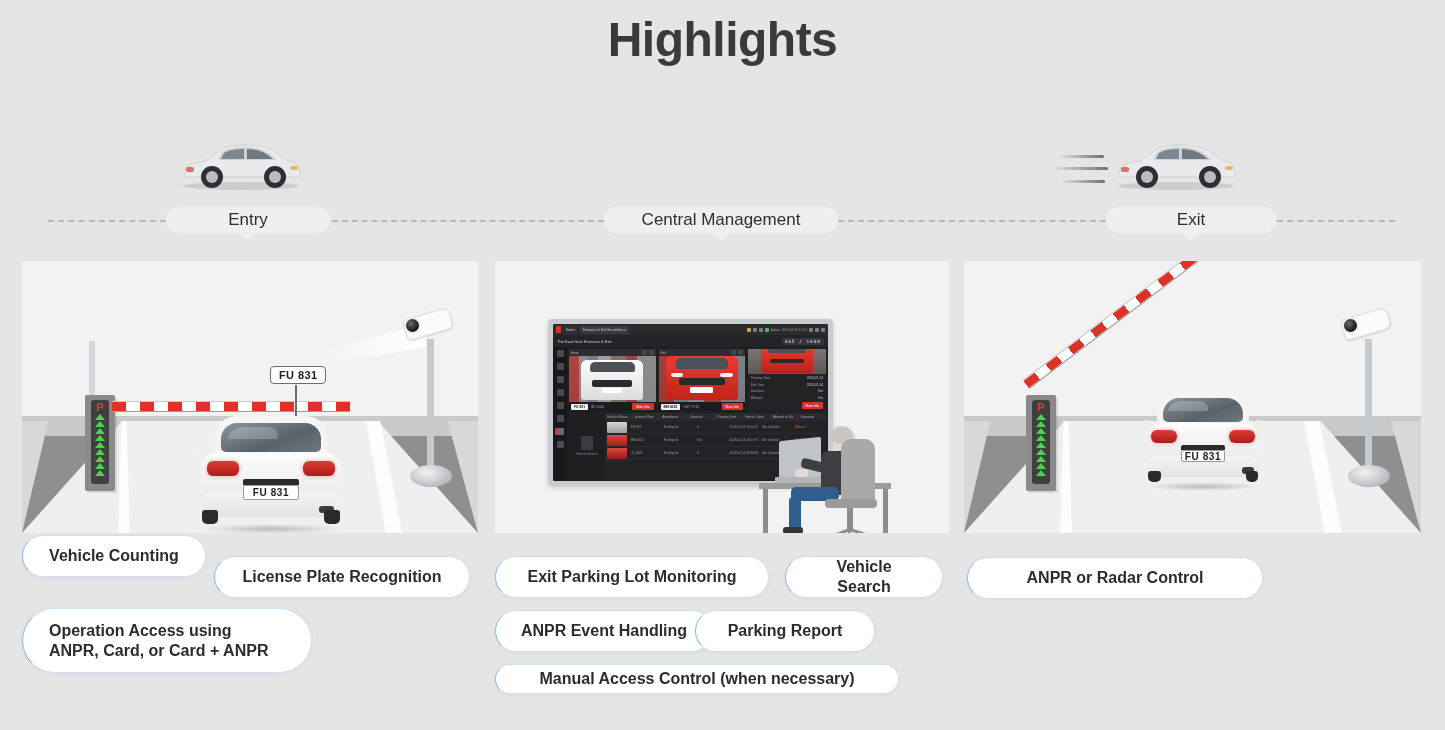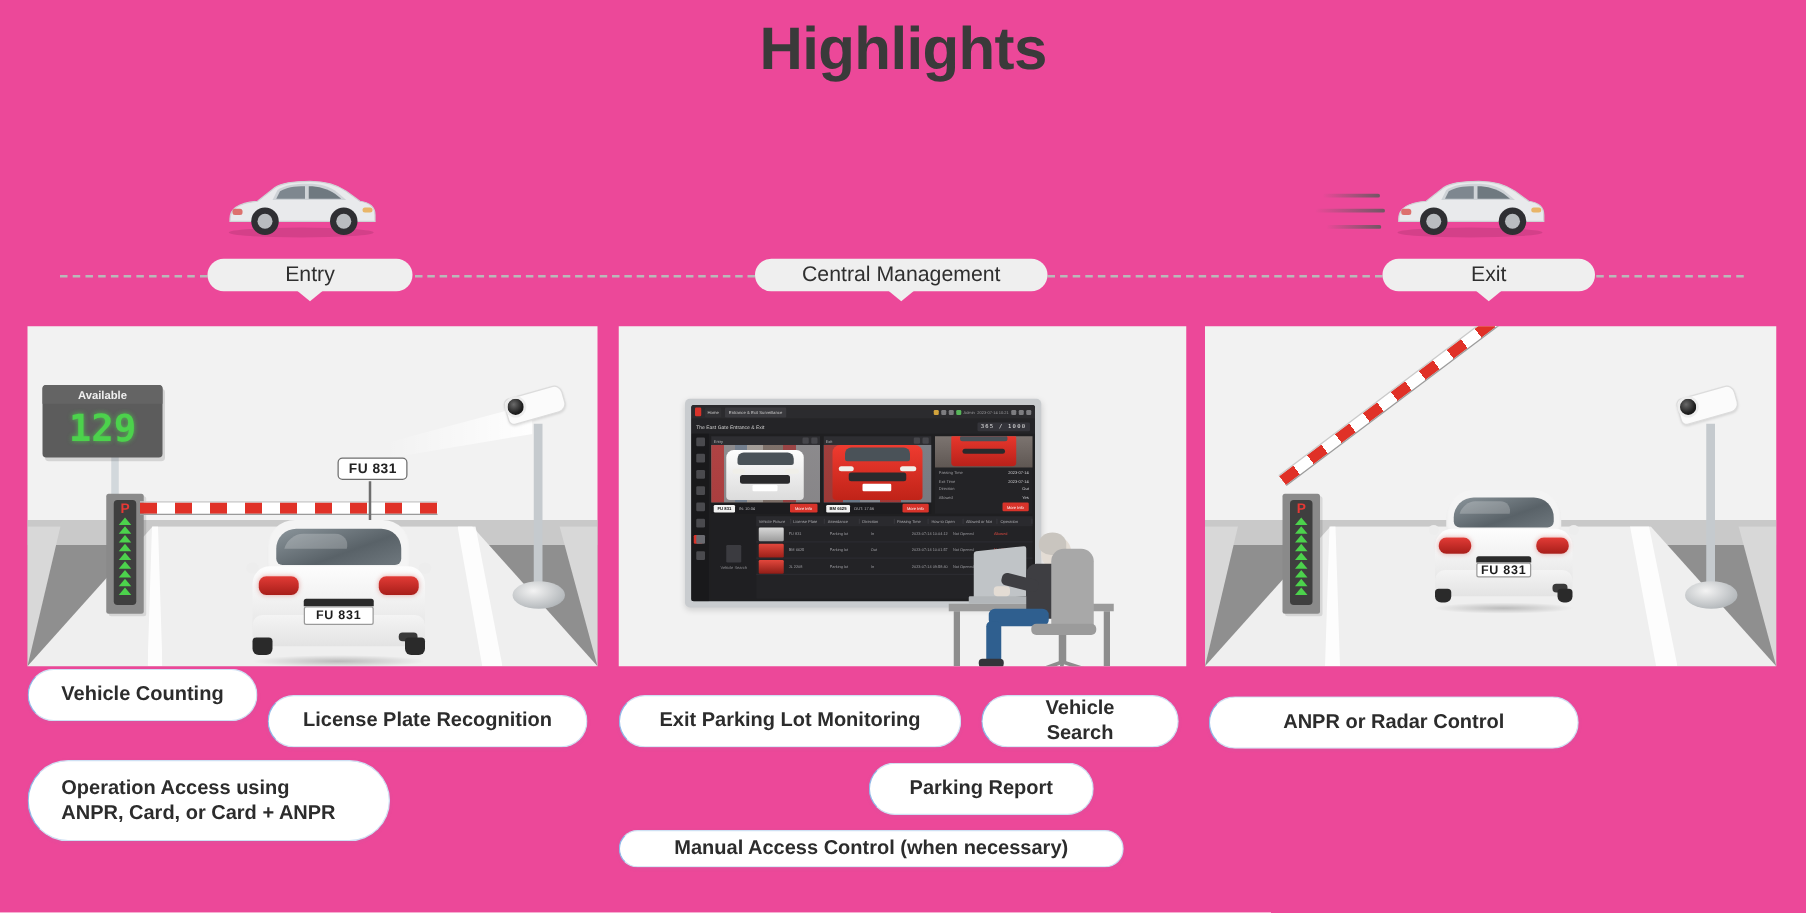--- a/index.html
+++ b/index.html
@@ -4,21 +4,21 @@
 <style>
   * { box-sizing: border-box; }
   html, body {
     margin: 0; padding: 0;
     background: #ffffff;
     font-family: "Liberation Sans", sans-serif;
   }
   #page {
     position: relative;
     width: 1445px; height: 730px;
-    background: #ec4899;
+    background: #e5e5e5;
     overflow: hidden;
   }
 
   
   #title {
     position: absolute; top: 12px; left: 0; width: 1445px;
     text-align: center;
     font-size: 48px; font-weight: bold; letter-spacing: -0.5px;
     color: #3a3a3a;
   }
@@ -448,24 +448,20 @@
     <div class="ground-mid" style="left:0; top:160px; width:120px; height:112px;
                 clip-path: polygon(0 0, 22% 0, 0 100%); background:#d8d8d8;"></div>
     <div style="position:absolute; left:318px; top:160px; width:138px; height:112px;
                 background:#d8d8d8; clip-path: polygon(78% 0, 100% 0, 100% 100%, 100% 100%);"></div>
     <div style="position:absolute; left:96px; top:160px; width:12px; height:112px; background:#ffffff;
                 clip-path: polygon(30% 0, 70% 0, 100% 100%, 0 100%); opacity:.85;"></div>
     <div style="position:absolute; left:344px; top:160px; width:36px; height:112px; background:#ffffff;
                 clip-path: polygon(0 0, 40% 0, 100% 100%, 55% 100%); opacity:.85;"></div>
 
     <div class="led-pole" style="left:67px; top:80px; width:6px; height:90px;"></div>
-    <div class="led-sign" style="left:12px; top:47px; width:96px; height:58px;">
-      <div class="led-head">Available</div>
-      <div class="led-digits">129</div>
-    </div>
 
     <div class="signal" style="left:63px; top:134px; width:30px; height:96px;">
       <div class="signal-screen" style="top:5px; width:18px; height:84px;">
         <div class="sig-p">P</div>
         <div class="chev"></div>
         <div class="chev"></div>
         <div class="chev"></div>
         <div class="chev"></div>
         <div class="chev"></div>
         <div class="chev"></div>
@@ -780,20 +776,23 @@
     <span>Operation Access using</span>
     <span>ANPR, Card, or Card + ANPR</span>
   </div>
 
   <div class="pill" style="left:495px; top:556px; width:274px; height:42px;">
     <span>Exit Parking Lot Monitoring</span>
   </div>
   <div class="pill" style="left:785px; top:556px; width:158px; height:42px;">
     <span>Vehicle Search</span>
   </div>
+  <div class="pill" style="left:495px; top:610px; width:218px; height:42px;">
+    <span>ANPR Event Handling</span>
+  </div>
   <div class="pill" style="left:695px; top:610px; width:180px; height:42px;">
     <span>Parking Report</span>
   </div>
   <div class="pill" style="left:495px; top:664px; width:404px; height:30px;">
     <span>Manual Access Control (when necessary)</span>
   </div>
 
   <div class="pill" style="left:967px; top:557px; width:296px; height:42px;">
     <span>ANPR or Radar Control</span>
   </div>

